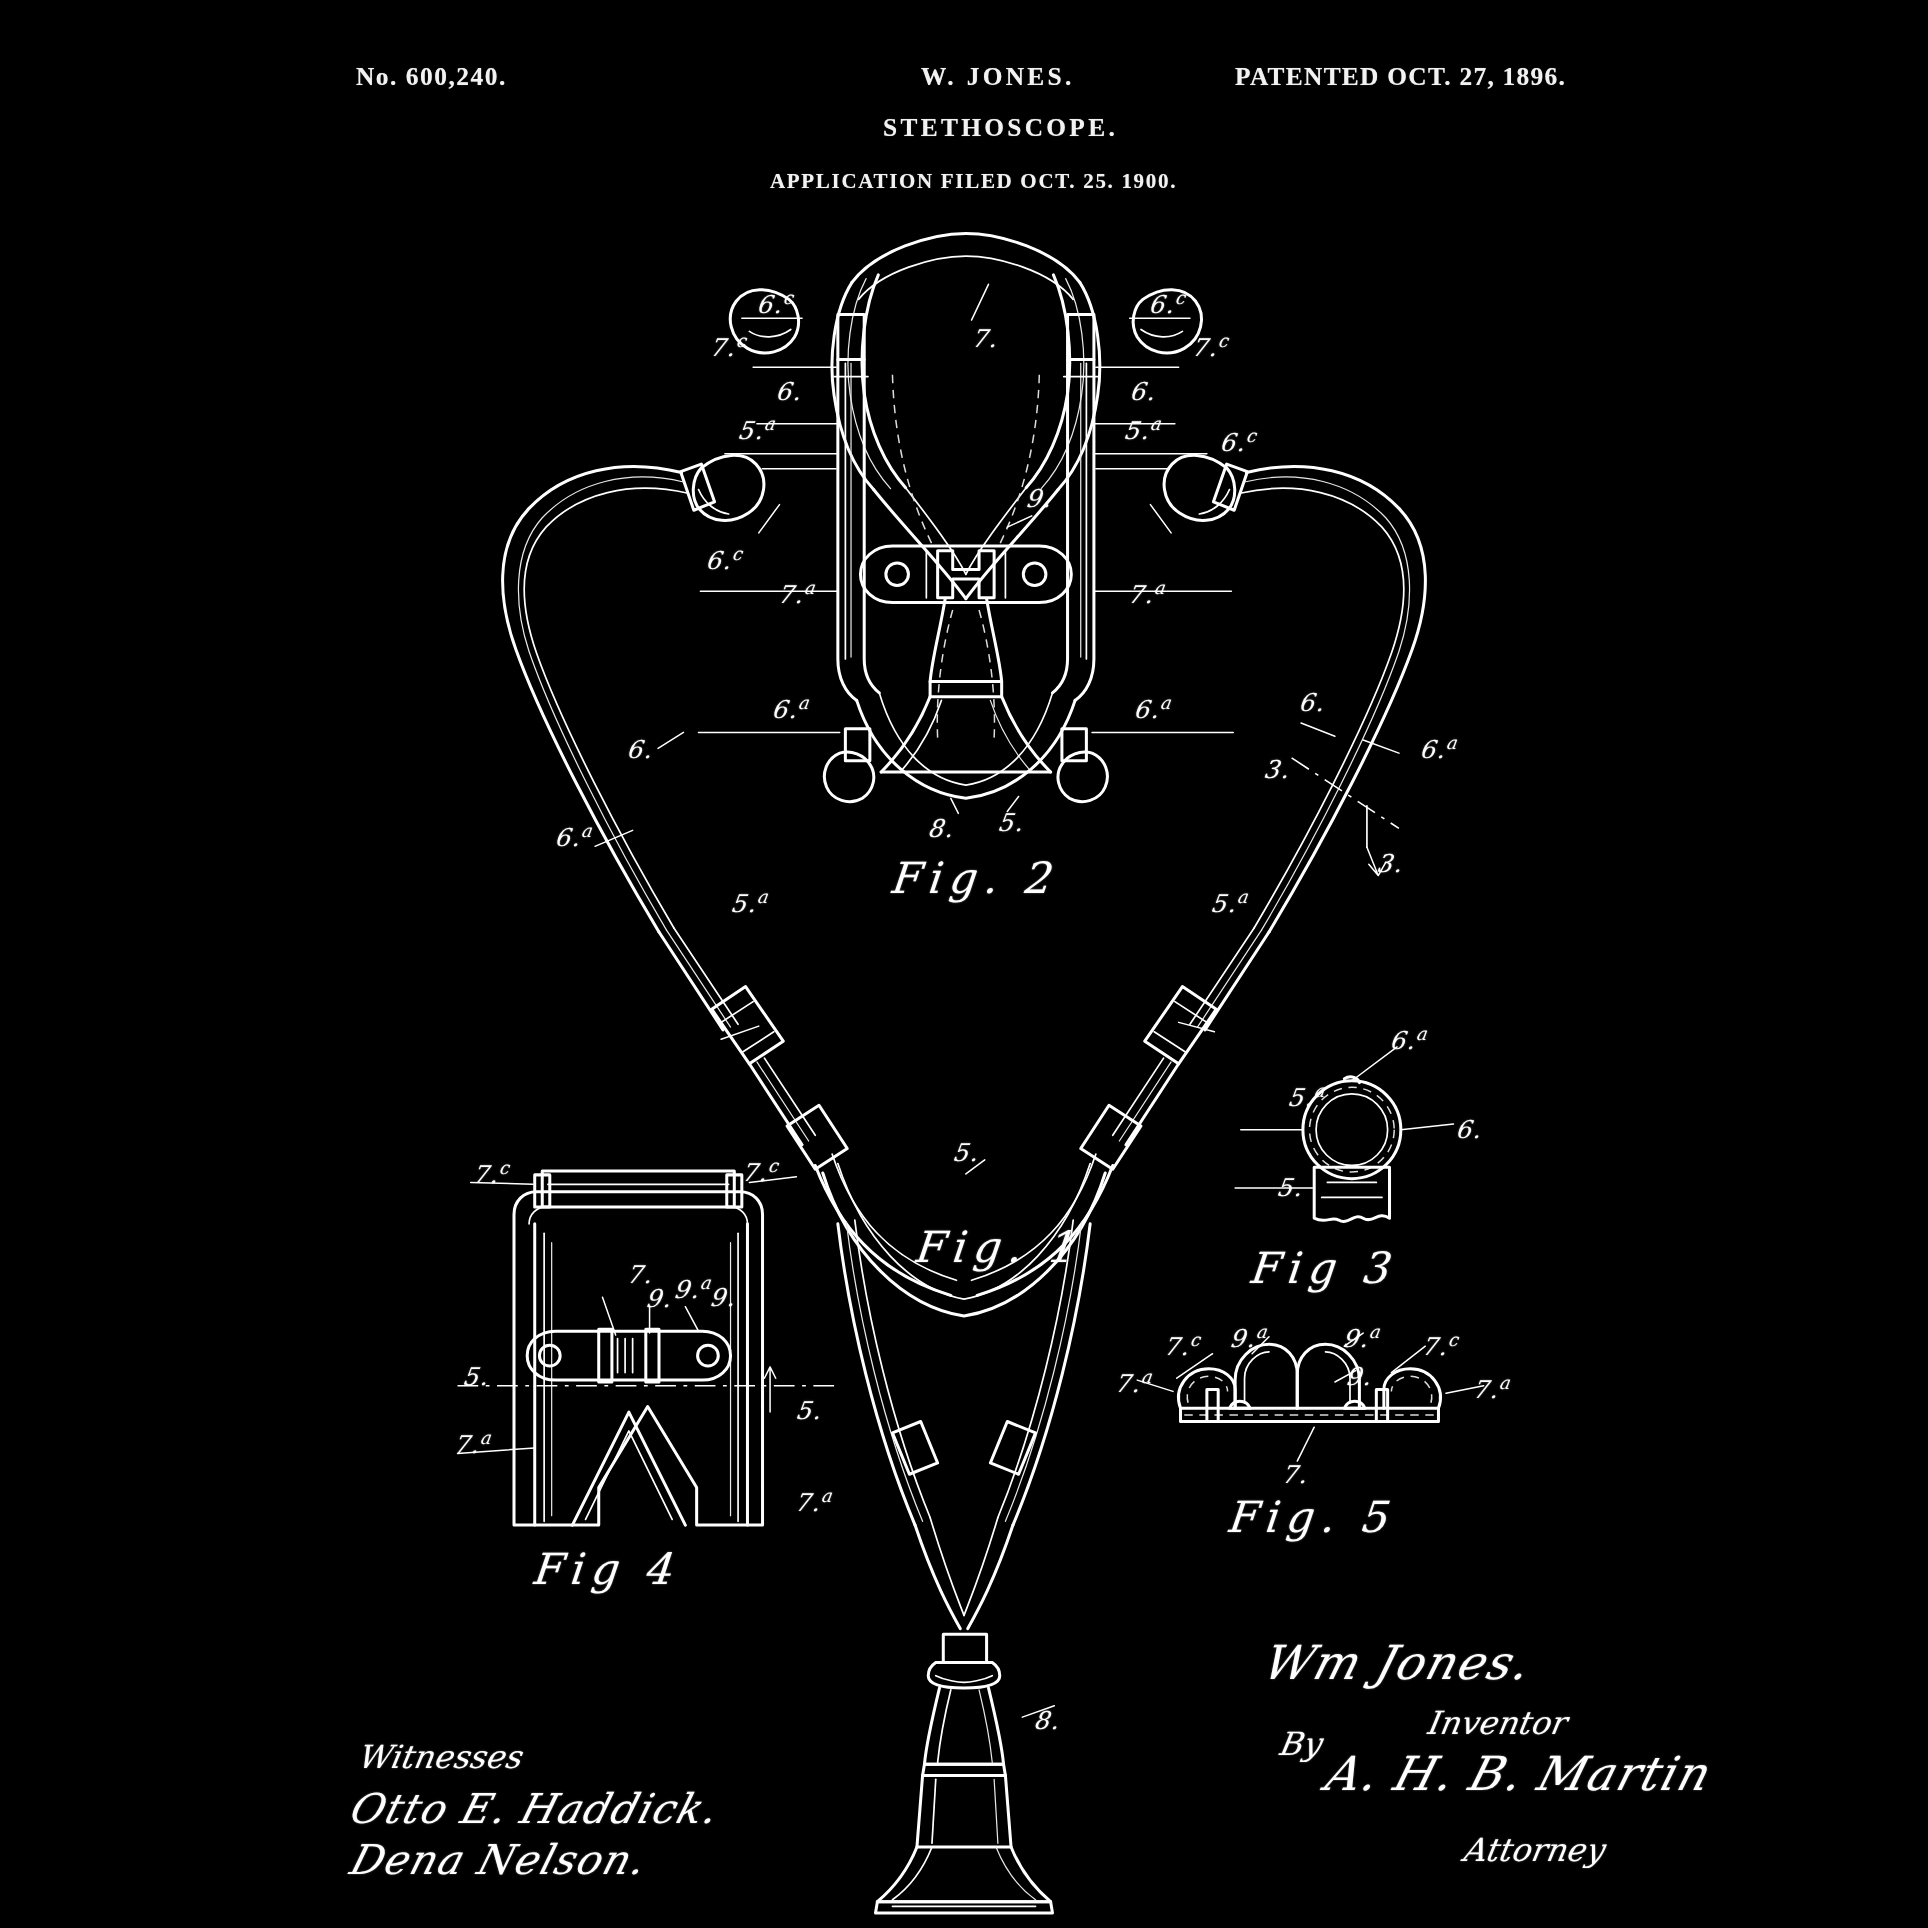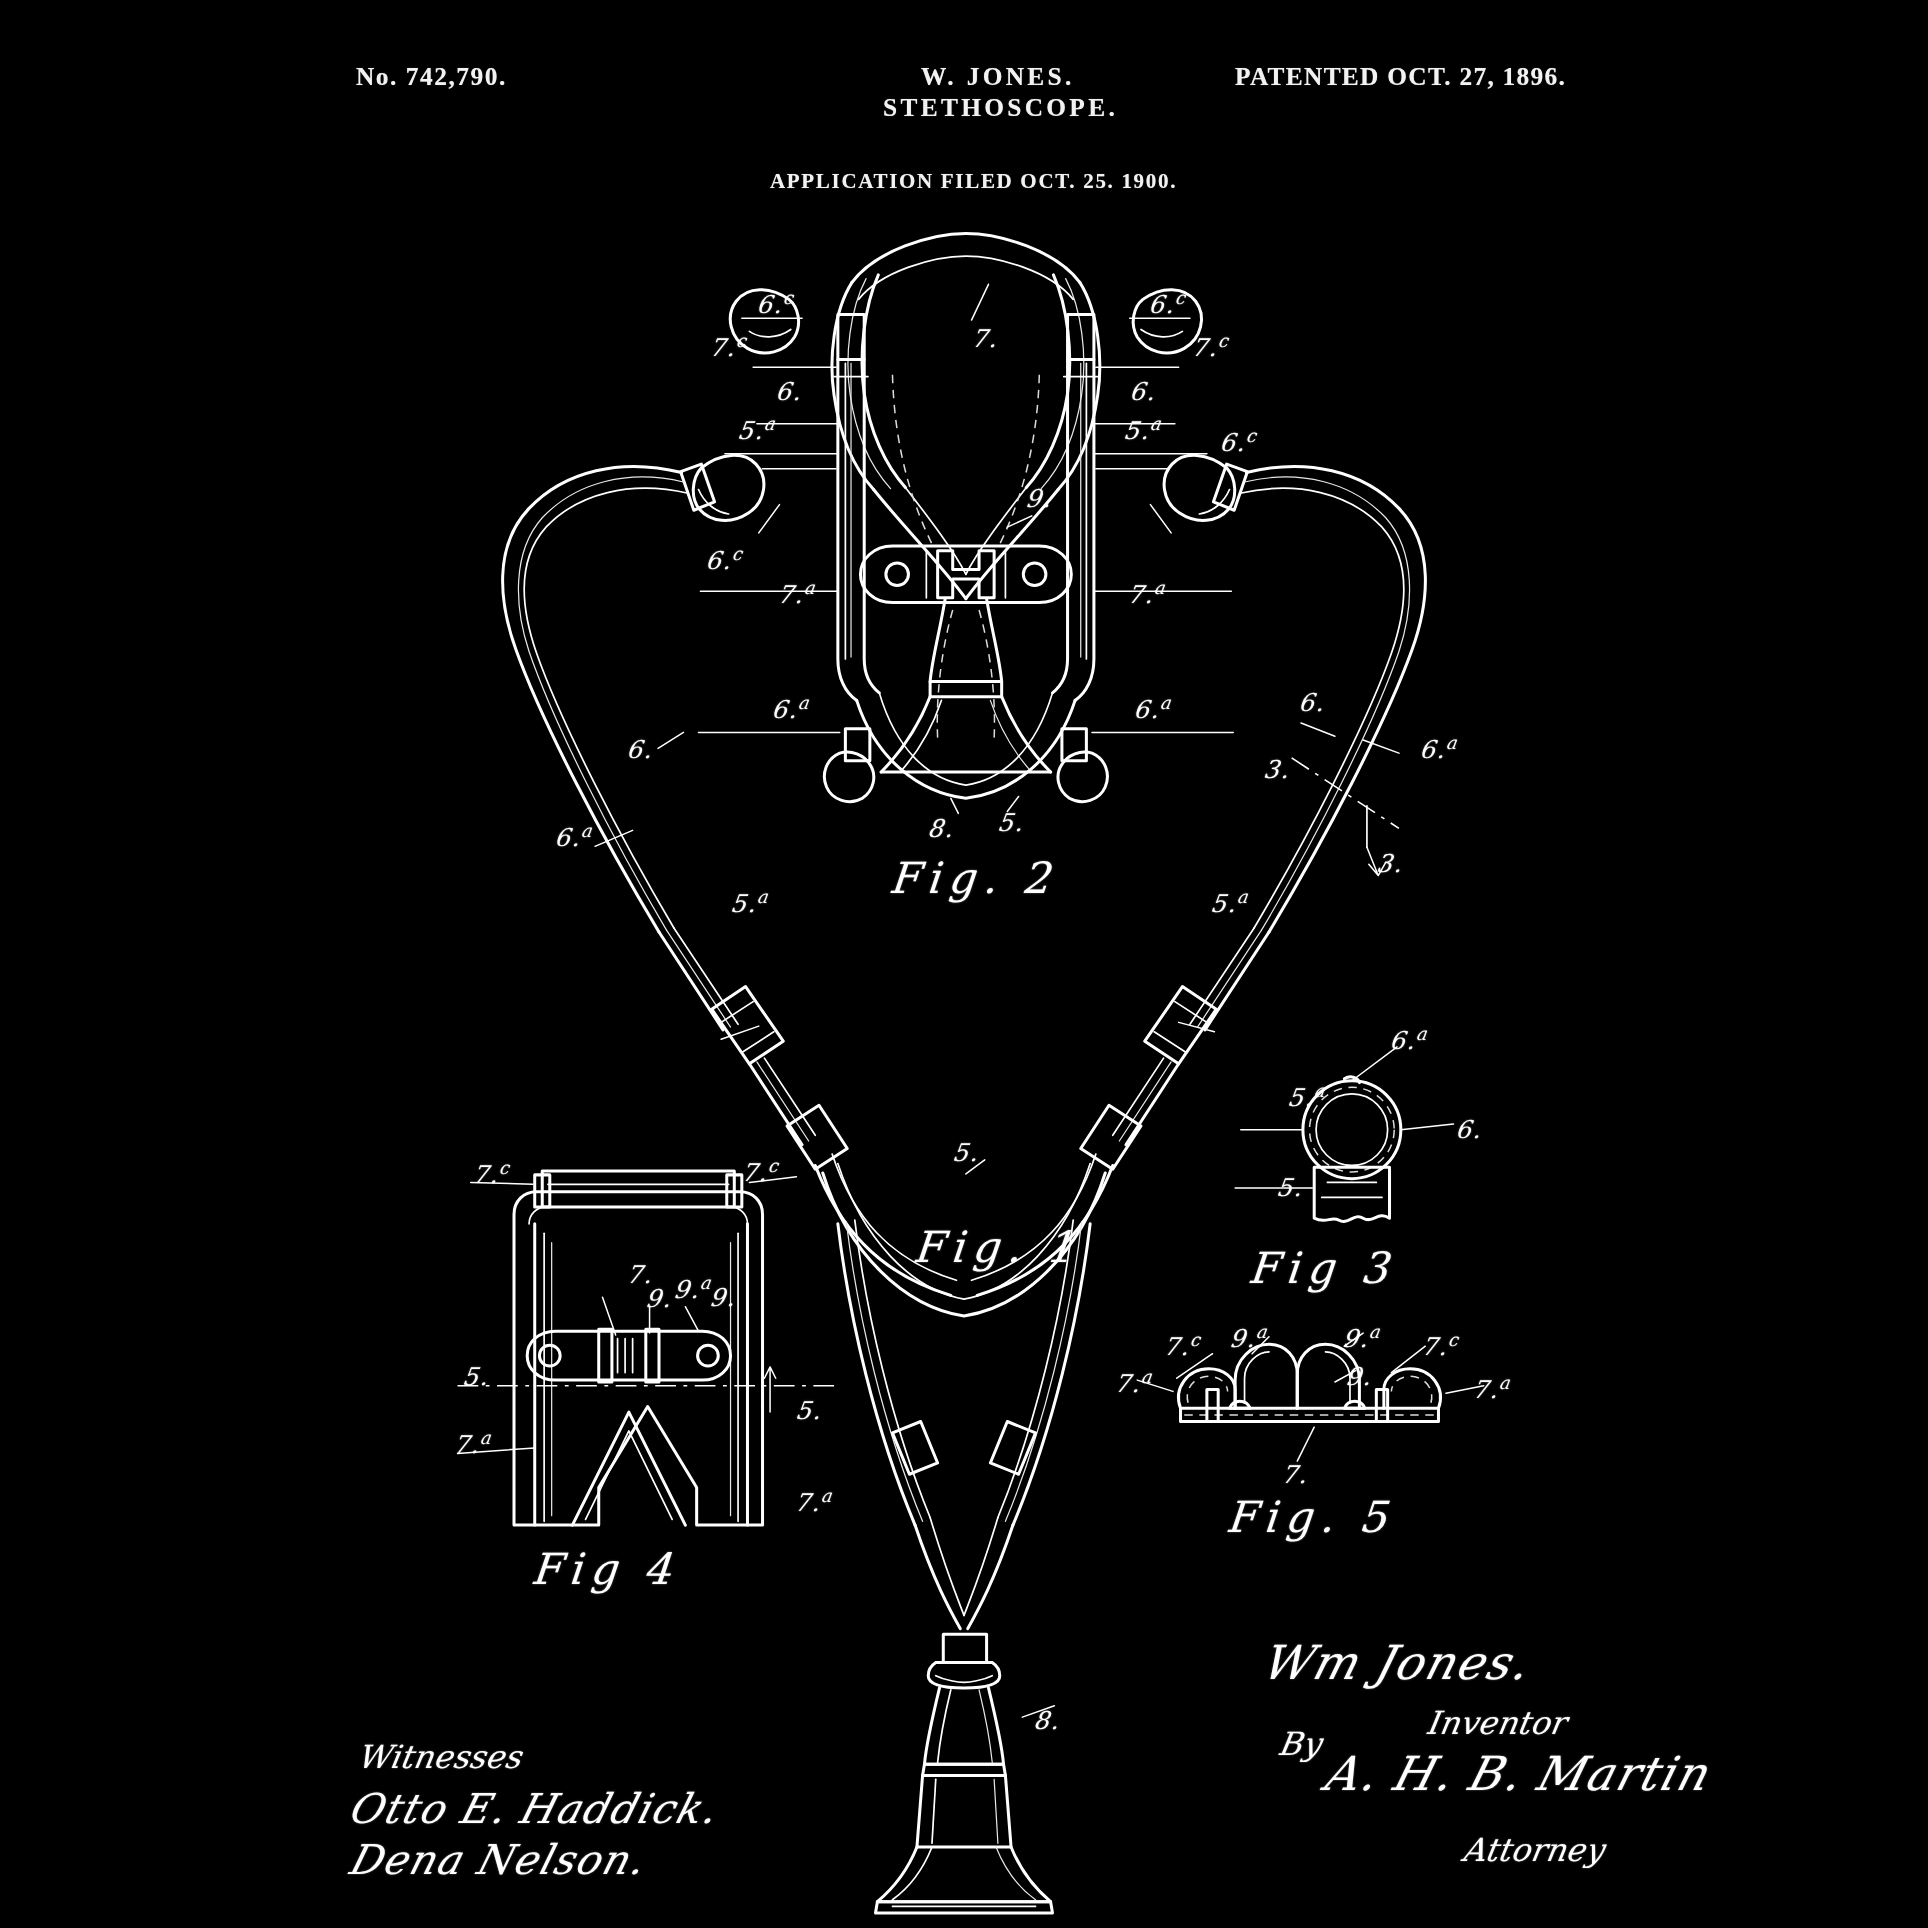--- a/index.html
+++ b/index.html
@@ -21,21 +21,21 @@
     position: absolute;
     color: #f2f2f2;
     font-family: "Liberation Serif", serif;
     font-weight: bold;
     letter-spacing: 0.06em;
     white-space: nowrap;
     text-shadow: 0 0 0.9px rgba(255,255,255,0.55);
   }
   #hdr-patno  { left: 356px;  top: 62px;  font-size: 25.4px; }
   #hdr-name   { left: 921px;  top: 62px;  font-size: 25.4px; letter-spacing: 0.13em; }
-  #hdr-title  { left: 883px;  top: 93px; font-size: 25.4px; letter-spacing: 0.13em; }
+  #hdr-title  { left: 883px;  top: 113px; font-size: 25.4px; letter-spacing: 0.13em; }
   #hdr-date   { left: 1235px; top: 62px;  font-size: 25.4px; letter-spacing: 0.05em; }
   #hdr-appl   { left: 770px;  top: 169px; font-size: 21px; letter-spacing: 0.08em; }
 
   
   .script {
     position: absolute;
     font-family: "DejaVu Serif", serif;
     font-style: italic;
     color: #ffffff;
     white-space: nowrap;
@@ -79,21 +79,21 @@
   #drawing .hair { fill: none; stroke: #e8e8e8; stroke-width: 1.3;  stroke-linecap: round; }
   #drawing .dash { fill: none; stroke: #dcdcdc; stroke-width: 1.6;  stroke-dasharray: 9 7; }
   #drawing .ctr  { fill: none; stroke: #ffffff; stroke-width: 1.7;  stroke-dasharray: 22 8 4 8; }
   #drawing .lead { fill: none; stroke: #ffffff; stroke-width: 1.6;  stroke-linecap: round; }
 </style>
 </head>
 <body>
 
 <div id="sheet">
 
-  <div class="hdr" id="hdr-patno">No. 742,790.</div>
+  <div class="hdr" id="hdr-patno">No. 600,240.</div>
   <div class="hdr" id="hdr-name">W. JONES.</div>
   <div class="hdr" id="hdr-title">STETHOSCOPE.</div>
   <div class="hdr" id="hdr-date">PATENTED OCT. 27, 1896.</div>
   <div class="hdr" id="hdr-appl">APPLICATION FILED OCT. 25. 1900.</div>
 
   <svg id="drawing" viewBox="0 0 2048 2048">
 
     <g>
 
       <g>

